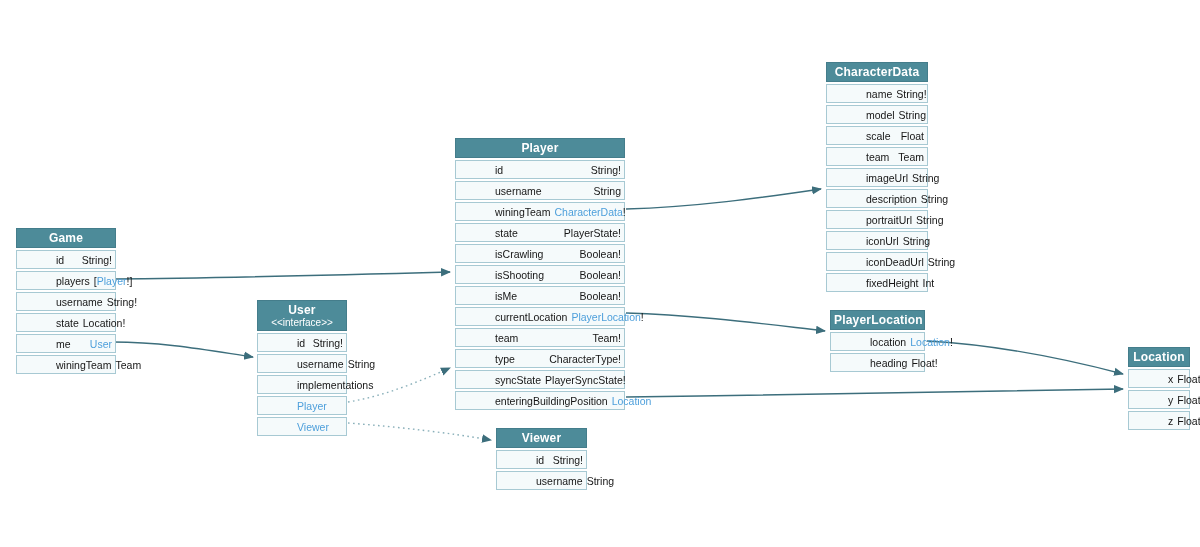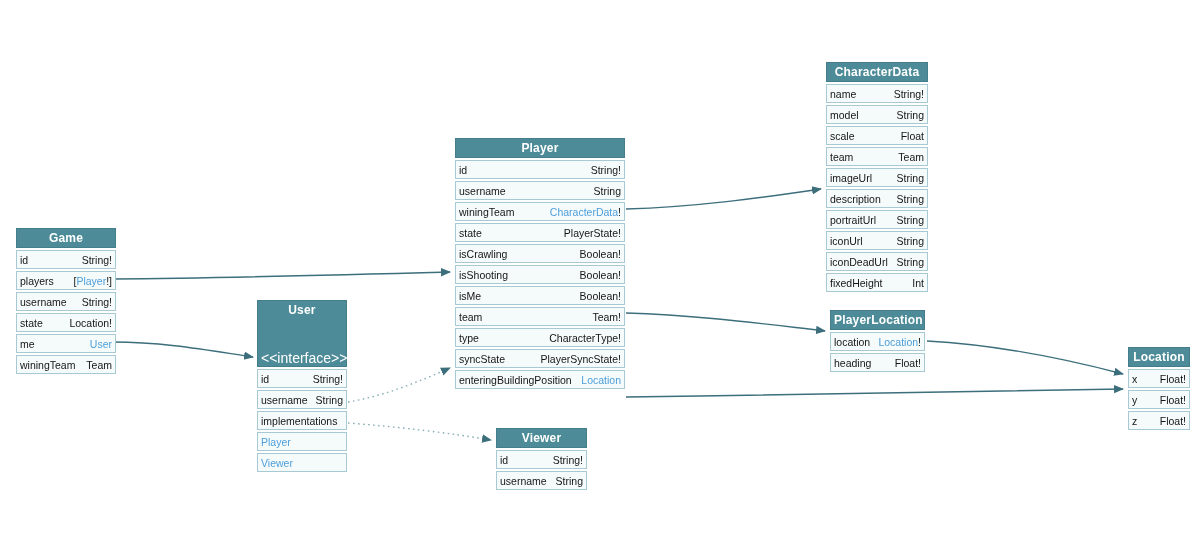--- a/index.html
+++ b/index.html
@@ -6,27 +6,27 @@
   body{font-family:"Liberation Sans","DejaVu Sans",sans-serif;}
   #canvas{position:relative;width:1200px;height:547px;background:#ffffff;overflow:hidden;}
   #edge-layer{position:absolute;left:0;top:0;width:1200px;height:547px;}
   #table-layer{position:absolute;left:0;top:0;width:1200px;height:547px;}
   .type-table{position:absolute;}
   .tbl-header{
     background:#4d8b99;border:1px solid #447d8b;color:#ffffff;
     text-align:center;padding:2px 3px;cursor:pointer;
   }
   .tbl-title{font-size:12px;font-weight:bold;line-height:14px;letter-spacing:.2px;}
-  .tbl-subtitle{font-size:14px;line-height:11px;margin-top:36px;}
+  .tbl-subtitle{font-size:10px;line-height:11px;}
   .tbl-row{
     display:flex;justify-content:space-between;align-items:center;
     height:17px;margin-top:2px;border:1px solid #a7c9d3;background:#f5fafb;
     padding:0 3px;font-size:10.5px;color:#151515;white-space:nowrap;cursor:pointer;
   }
-  .fname{flex:0 0 auto;}
+  .fname{flex:0 0 auto;margin-left:36px;}
   .ftype{flex:0 0 auto;margin-left:4px;}
   .tlink{color:#4d9fdb;}
   .edge{fill:none;stroke:#3c6e7c;stroke-width:1.4;}
   .edge.dotted{stroke:#8ab0ba;stroke-dasharray:1.6 3.4;}
 </style>
 </head>
 <body>
 
 <div id="canvas">
   <svg id="edge-layer" width="1200" height="547" viewBox="0 0 1200 547">
@@ -123,20 +123,24 @@
         </div>
         <div class="tbl-row">
           <span class="fname">isShooting</span>
           <span class="ftype"><span>Boolean!</span></span>
         </div>
         <div class="tbl-row">
           <span class="fname">isMe</span>
           <span class="ftype"><span>Boolean!</span></span>
         </div>
         <div class="tbl-row">
+          <span class="fname">currentLocation</span>
+          <span class="ftype"><span class="tlink">PlayerLocation</span><span>!</span></span>
+        </div>
+        <div class="tbl-row">
           <span class="fname">team</span>
           <span class="ftype"><span>Team!</span></span>
         </div>
         <div class="tbl-row">
           <span class="fname">type</span>
           <span class="ftype"><span>CharacterType!</span></span>
         </div>
         <div class="tbl-row">
           <span class="fname">syncState</span>
           <span class="ftype"><span>PlayerSyncState!</span></span>

